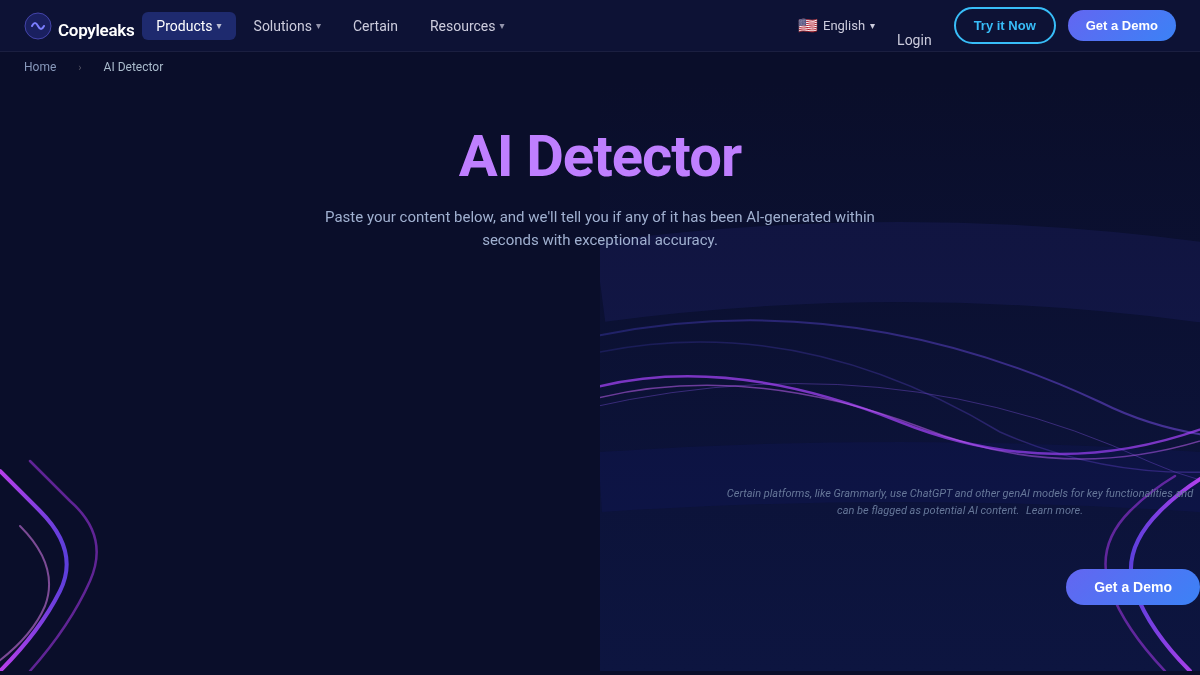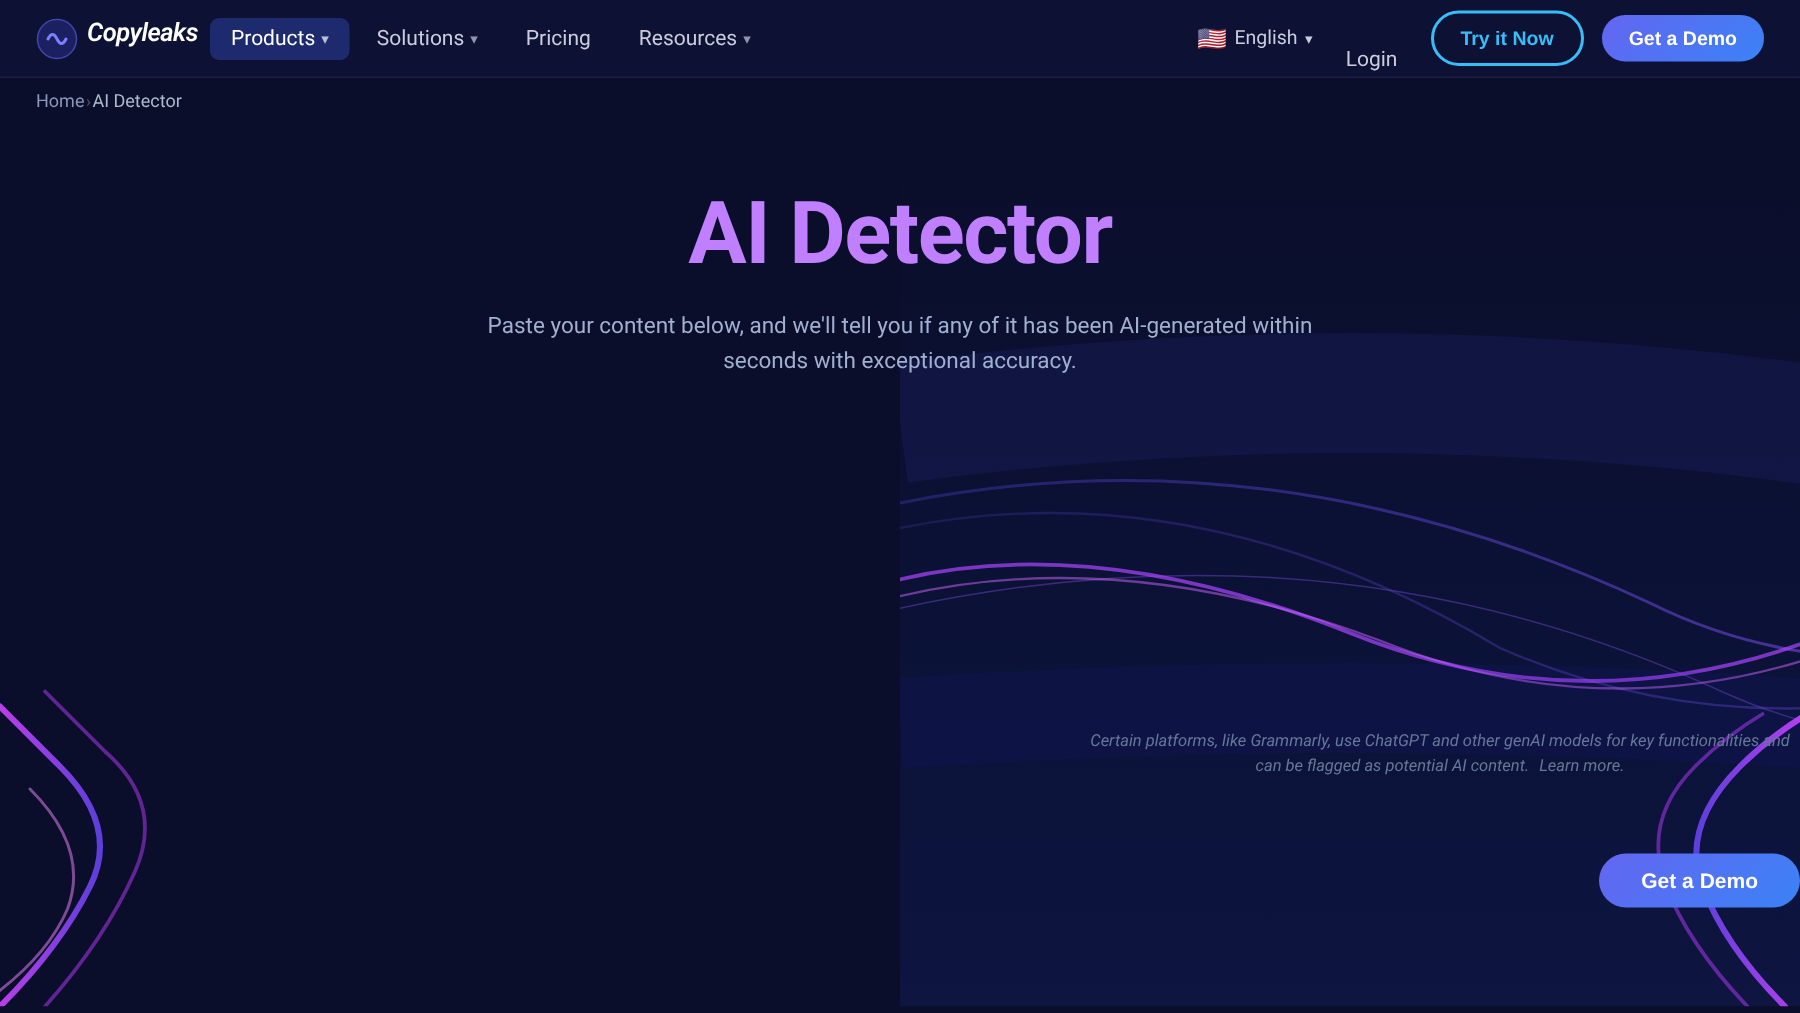--- a/index.html
+++ b/index.html
@@ -18,24 +18,23 @@
       align-items: center;
       padding: 0 24px;
       height: 52px;
       background: #0d1235;
       position: relative;
       z-index: 10;
       border-bottom: 1px solid rgba(255,255,255,0.06);
     }
     .logo-area {
       display: flex;
-      align-items: flex-start;
+      align-items: flex-end;
       gap: 6px;
       margin-right: 8px;
-      font-style: italic;
     }
     .logo-icon {
       width: 28px;
       height: 28px;
     }
     .logo-text {
       font-size: 17px;
       font-weight: 600;
       color: #fff;
       letter-spacing: -0.3px;
@@ -107,21 +106,21 @@
       border: none;
     }
 
     
     .breadcrumb {
       padding: 8px 24px;
       font-size: 12px;
       color: #8899bb;
       display: flex;
       align-items: center;
-      gap: 1px;
+      gap: 22px;
       position: relative;
       z-index: 10;
     }
     .breadcrumb a {
       color: #8899bb;
       text-decoration: none;
     }
     .breadcrumb-sep { color: #556; font-size: 11px; }
     .breadcrumb-current { color: #aabbcc; }
 
@@ -252,21 +251,21 @@
   <div class="nav-links">
     <div class="nav-item active">
       <span>Products</span>
       <span class="chevron">▾</span>
     </div>
     <div class="nav-item">
       <span>Solutions</span>
       <span class="chevron">▾</span>
     </div>
     <div class="nav-item">
-      <span>Pricing</span>
+      <span>Certain</span>
     </div>
     <div class="nav-item">
       <span>Resources</span>
       <span class="chevron">▾</span>
     </div>
   </div>
 
   <div class="nav-right">
     <div class="lang-selector">
       <span class="lang-flag">🇺🇸</span>

